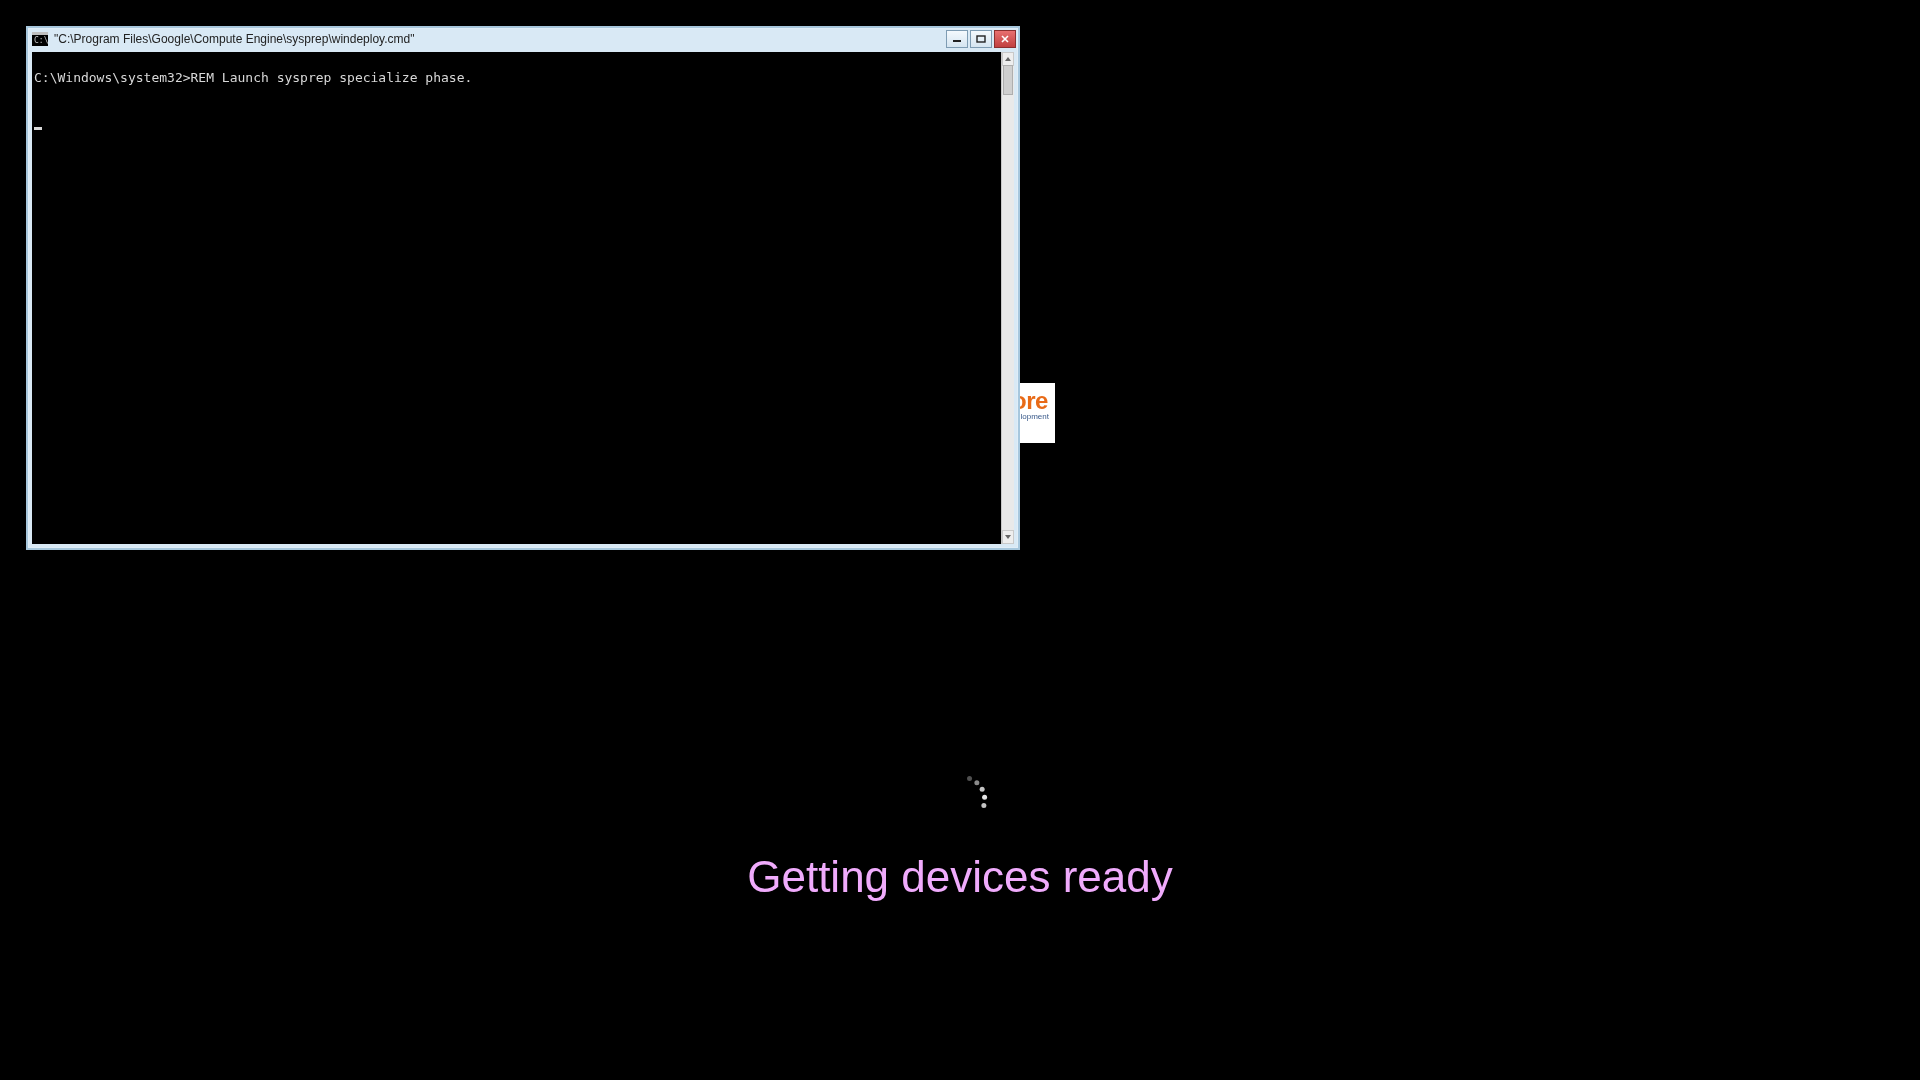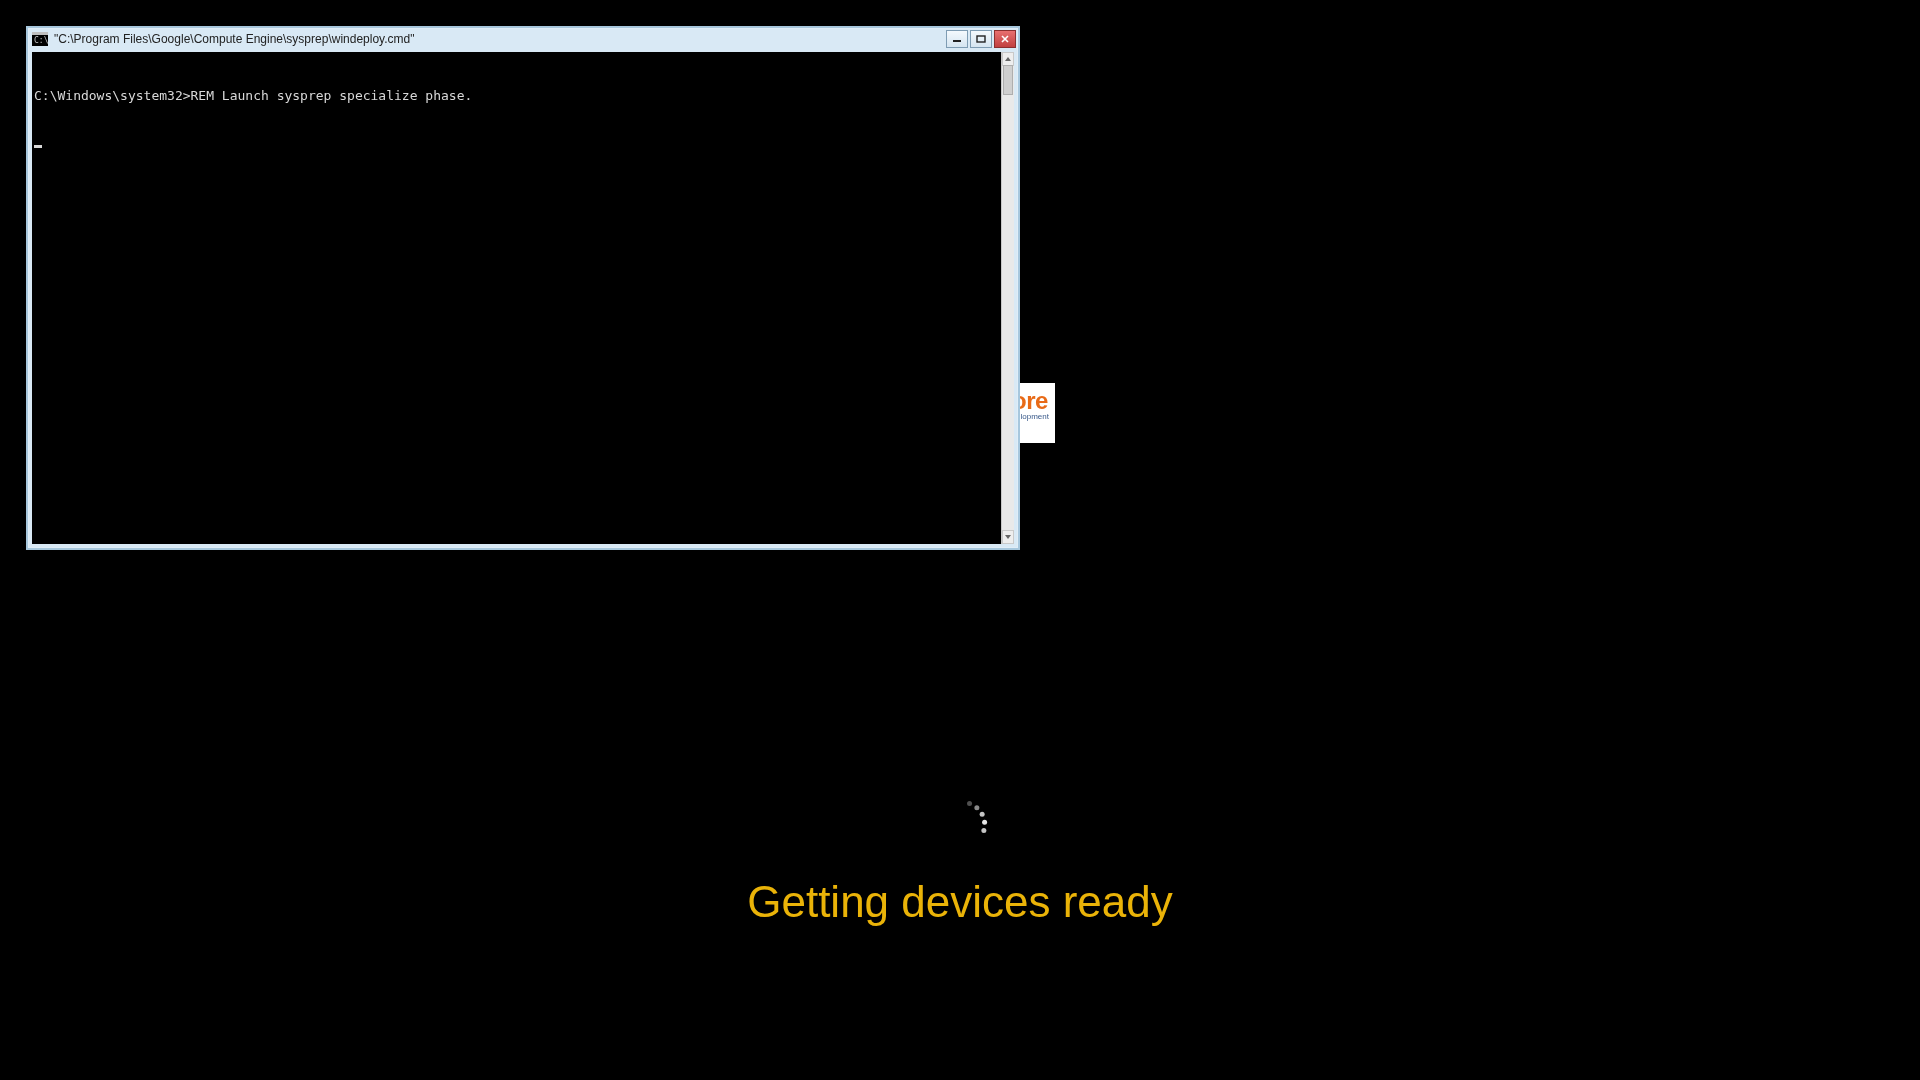--- a/index.html
+++ b/index.html
@@ -8,21 +8,21 @@
     --cmd-bg:#000;
     --cmd-fg:#c0c0c0;
     --close-red:#c75050;
     --close-red-border:#8b2f2f;
     --btn-bg:#e5eef7;
     --btn-border:#7e9cb3;
   }
   html,body{margin:0;padding:0;width:1920px;height:1080px;background:#000;overflow:hidden;font-family:"Segoe UI",Tahoma,sans-serif}
   
   .oobe-layer{position:absolute;inset:0}
-  .oobe-center{position:absolute;left:50%;transform:translateX(-50%);top:797px;text-align:left;color:#eab308}
+  .oobe-center{position:absolute;left:50%;transform:translateX(-50%);top:772px;text-align:left;color:#f0abfc}
   .oobe-msg{font-size:44px;font-weight:300;white-space:nowrap}
   .spinner{position:relative;width:50px;height:50px;margin:0 auto 30px}
   .spinner span{position:absolute;width:5px;height:5px;background:#e6e6e6;border-radius:50%;left:50%;top:50%}
   
   .spinner span:nth-child(1){transform:rotate(-72deg) translate(22px) rotate(72deg);opacity:.35}
   .spinner span:nth-child(2){transform:rotate(-50deg) translate(22px) rotate(50deg);opacity:.6}
   .spinner span:nth-child(3){transform:rotate(-28deg) translate(22px) rotate(28deg);opacity:.85}
   .spinner span:nth-child(4){transform:rotate(-6deg)  translate(22px) rotate(6deg);opacity:1}
   .spinner span:nth-child(5){transform:rotate(16deg)  translate(22px) rotate(-16deg);opacity:.85}
 
@@ -36,21 +36,21 @@
   .titlebar{height:22px;display:flex;align-items:center;padding:0 2px 0 4px;font-size:12px;color:#222}
   .sysicon{width:16px;height:14px;margin-right:6px;flex:0 0 auto}
   .sysicon svg{display:block}
   .title{flex:1 1 auto;overflow:hidden;text-overflow:ellipsis;white-space:nowrap}
   .winbtns{display:flex;flex:0 0 auto}
   .winbtn{width:20px;height:16px;margin-left:2px;border:1px solid var(--btn-border);background:linear-gradient(#f4f9fd,#d5e5f1);display:flex;align-items:center;justify-content:center;cursor:default}
   .winbtn.close{background:linear-gradient(#e87070,#c14040);border-color:var(--close-red-border)}
   .winbtn svg{display:block}
   .client{position:absolute;left:4px;right:4px;top:24px;bottom:4px;background:#fff}
   .clientinner{position:absolute;inset:0}
-  .cmdarea{position:absolute;left:0;top:0;right:12px;bottom:0;background:var(--cmd-bg);color:#d8d8d8;font-family:"Lucida Console","Consolas",monospace;font-size:13px;line-height:16px;white-space:pre;overflow:hidden;padding:20px 2px}
+  .cmdarea{position:absolute;left:0;top:0;right:12px;bottom:0;background:var(--cmd-bg);color:#d8d8d8;font-family:"Lucida Console","Consolas",monospace;font-size:13px;line-height:16px;white-space:pre;overflow:hidden;padding:2px 2px}
   .cmdline{display:block}
   .cursor{display:inline-block;width:8px;height:3px;background:#d8d8d8;margin-top:2px}
   
   .vscroll{position:absolute;top:0;right:0;bottom:0;width:12px;background:#e9e9e9;border-left:1px solid #c9c9c9}
   .vscroll .arrow{height:12px;display:flex;align-items:center;justify-content:center;background:#eee;border:1px solid #c9c9c9}
   .vscroll .track{position:absolute;top:13px;bottom:13px;left:0;right:0}
   .vscroll .thumb{position:absolute;left:1px;right:1px;top:0;height:28px;background:#cfcfcf;border:1px solid #aeaeae}
   .vscroll .arrow.down{position:absolute;bottom:0;left:0;right:0}
 </style>
 </head>

